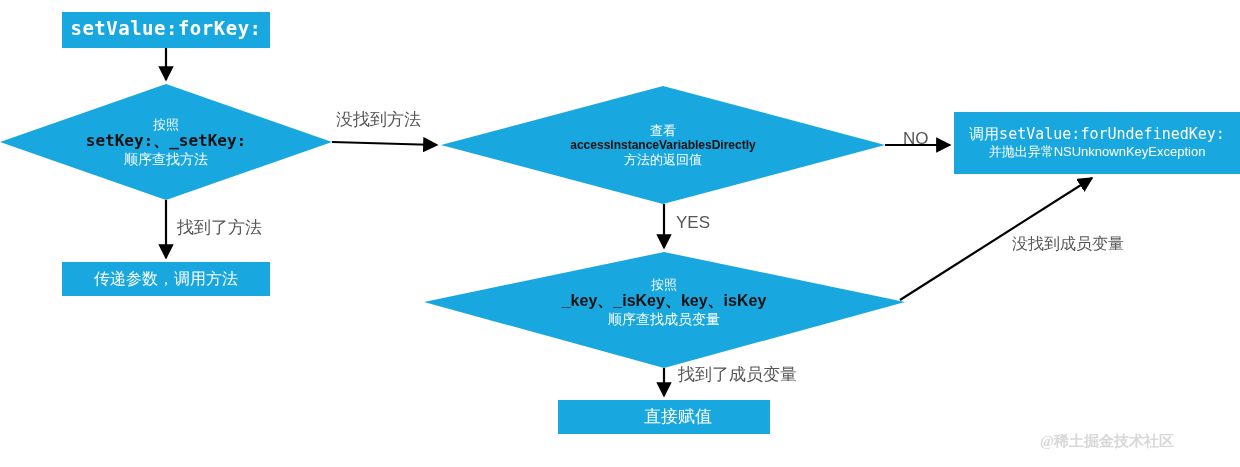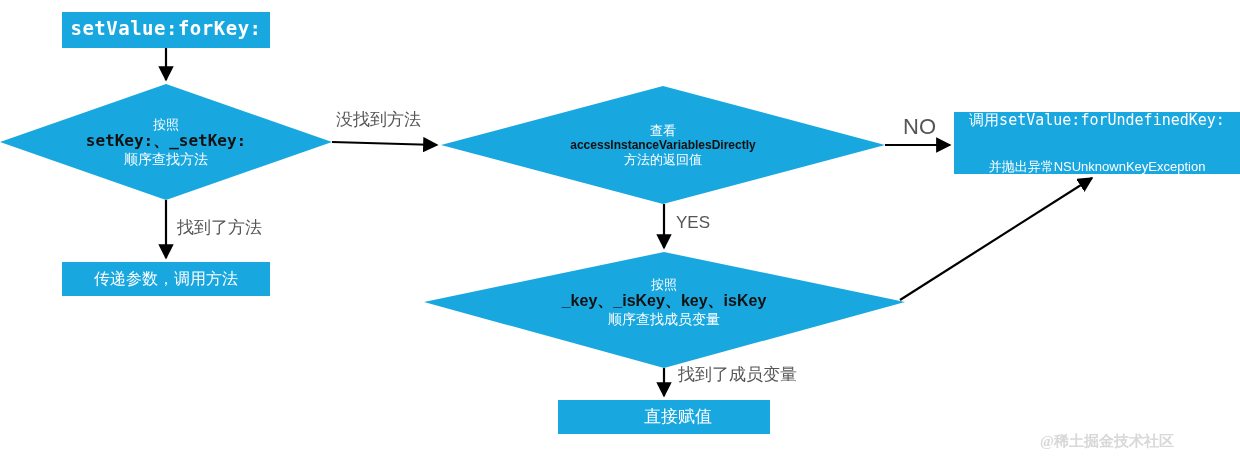--- a/index.html
+++ b/index.html
@@ -103,31 +103,32 @@
   <div class="node-label" style="left:504px;top:262px;width:320px;height:80px;">
     <span class="ln zh" style="font-size:13px;">按照</span>
     <span class="ln sans-dark" style="font-size:16px;">_key、_isKey、key、isKey</span>
     <span class="ln zh" style="font-size:14px;">顺序查找成员变量</span>
   </div>
 
   <div class="node-label" style="left:558px;top:400px;width:240px;height:34px;">
     <span class="ln zh" style="font-size:17px;">直接赋值</span>
   </div>
 
-  <div class="node-label" style="left:954px;top:112px;width:286px;height:62px;justify-content:space-between;">
+  <div class="node-label" style="left:954px;top:112px;width:286px;height:62px;justify-content:center;">
     <span class="ln zh" style="font-size:15px;font-family:'DejaVu Sans Mono','Liberation Mono',monospace;">调用setValue:forUndefinedKey:</span>
     <span class="ln zh" style="font-size:13px;">并抛出异常NSUnknownKeyException</span>
   </div>
 
   <div class="edge-label" style="left:336px;top:108px;font-size:17px;">没找到方法</div>
 
   <div class="edge-label" style="left:177px;top:216px;font-size:17px;">找到了方法</div>
 
-  <div class="edge-label" style="left:903px;top:114px;font-size:22px;">NO</div>
+  <div class="edge-label" style="left:903px;top:129px;font-size:17px;">NO</div>
 
   <div class="edge-label" style="left:676px;top:213px;font-size:17px;">YES</div>
 
   <div class="edge-label" style="left:678px;top:363px;font-size:17px;">找到了成员变量</div>
 
+  <div class="edge-label" style="left:1012px;top:234px;font-size:16px;">没找到成员变量</div>
 
   <div class="watermark" style="left:1040px;top:432px;">@稀土掘金技术社区</div>
 
 </div>
 
 </body></html>

